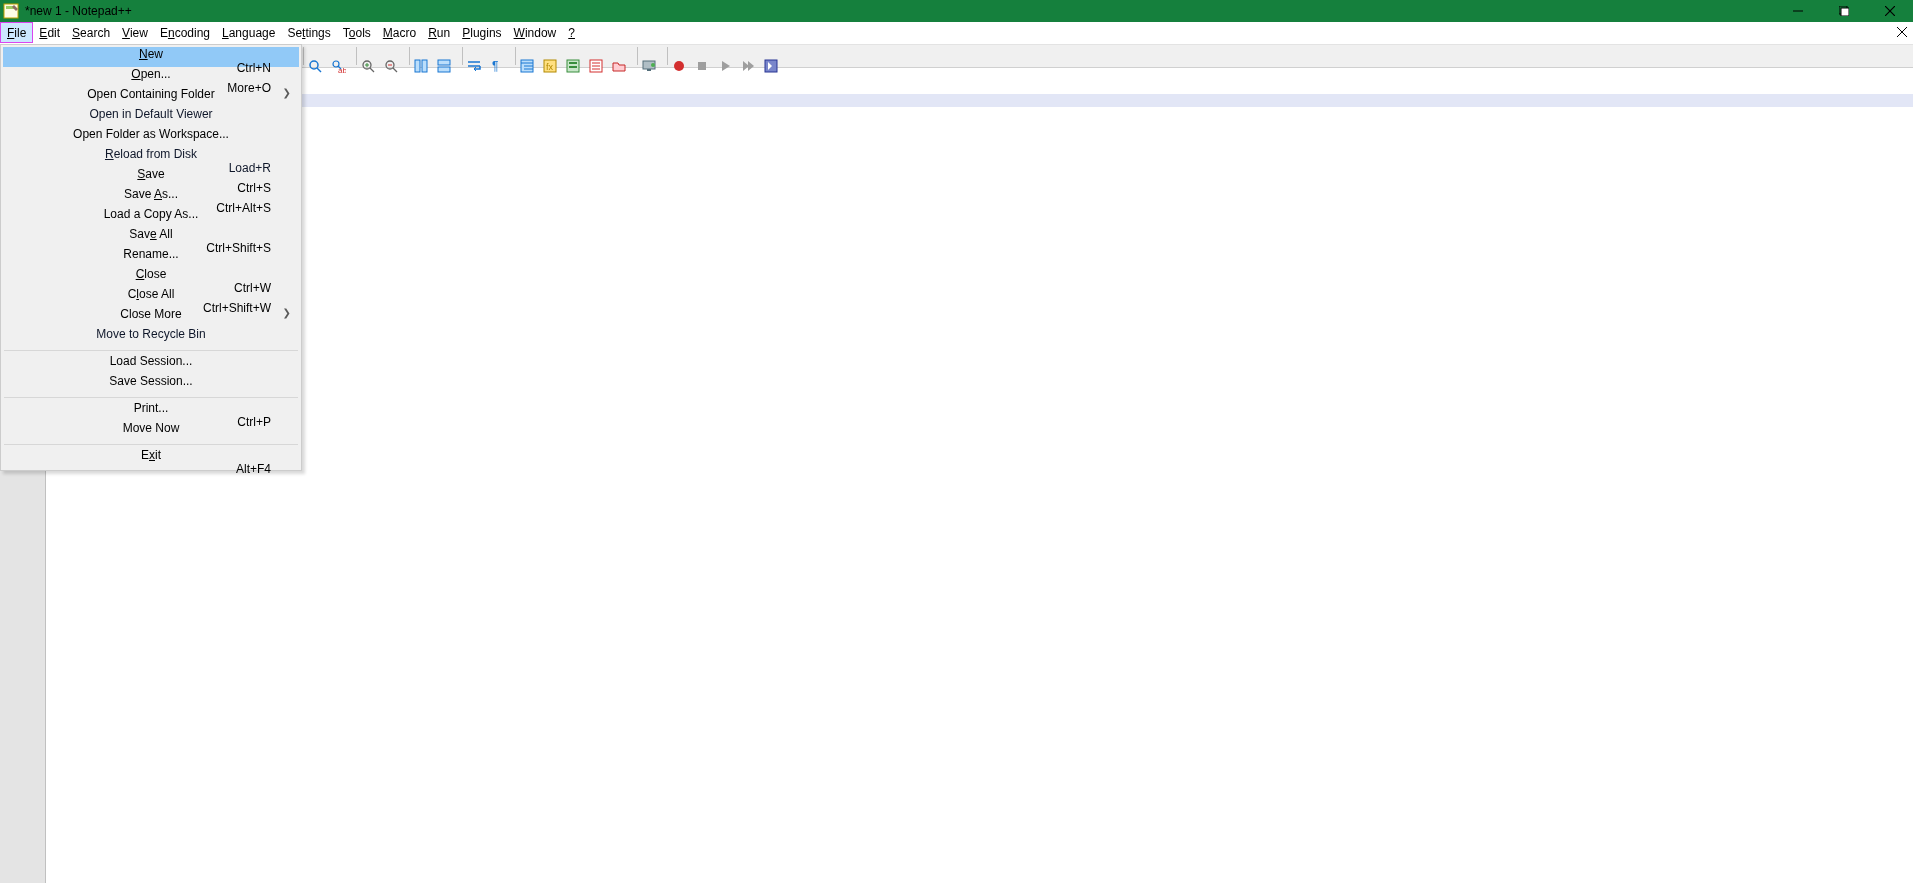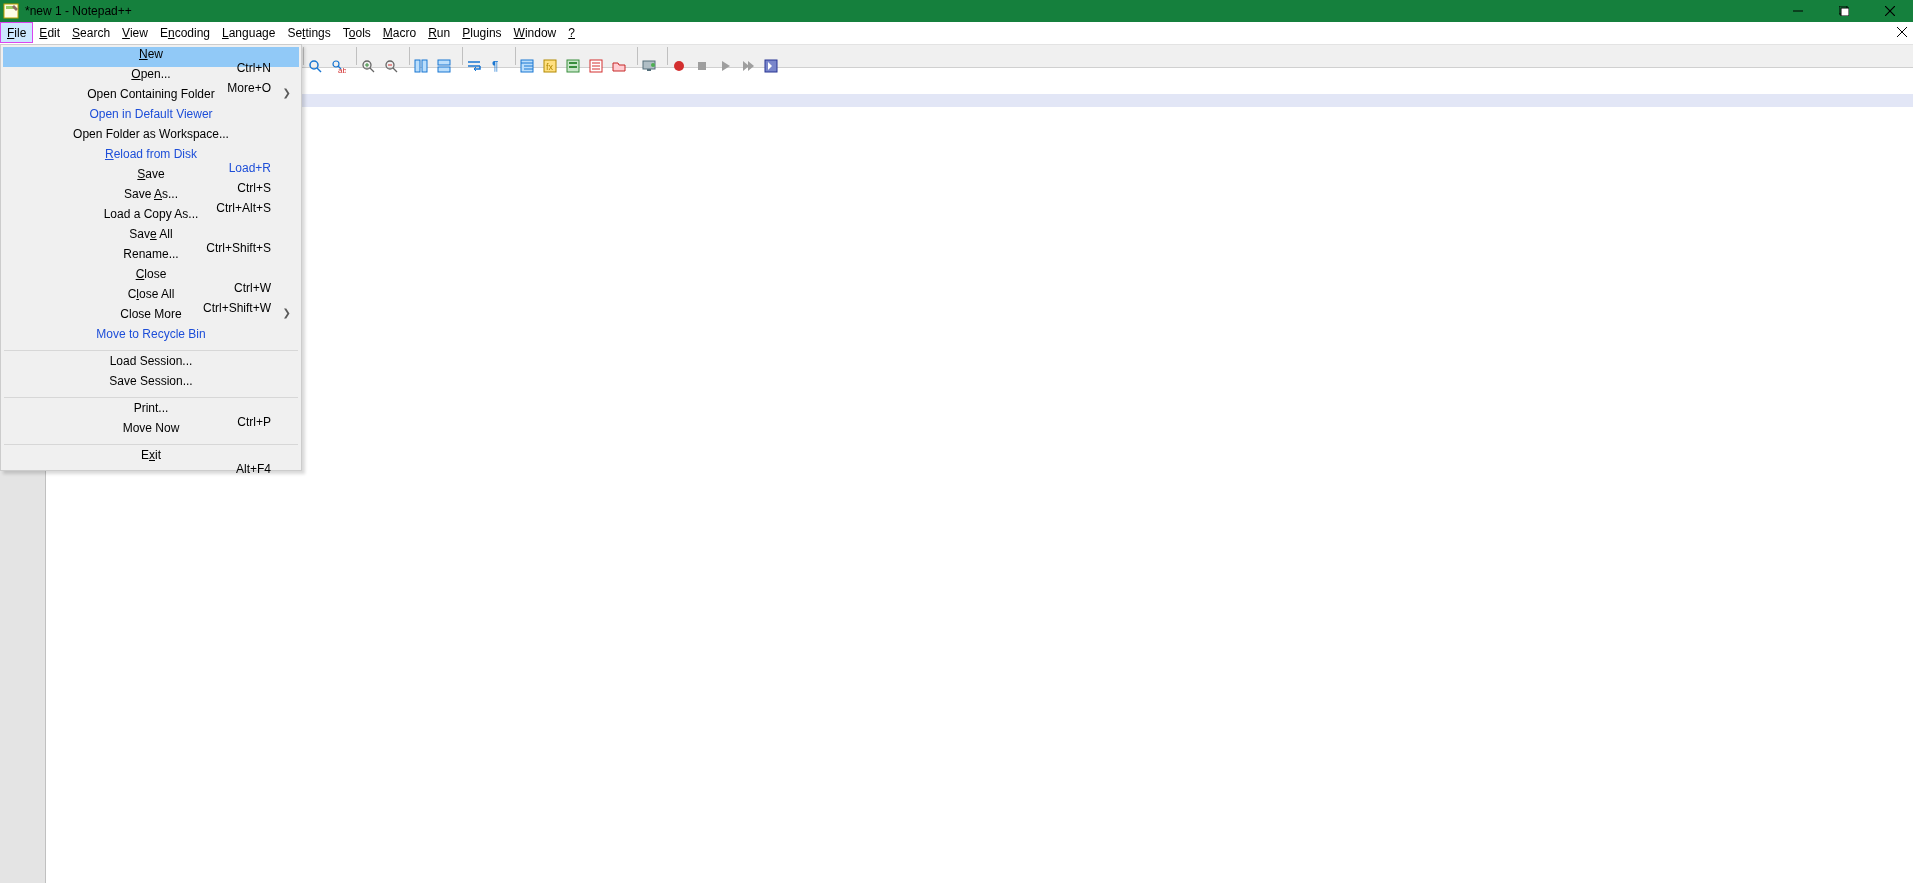--- a/index.html
+++ b/index.html
@@ -136,21 +136,21 @@
   padding: 0 28px 0 28px;
   font-size: 12px;
   color: #000;
   position: relative;
   flex-direction: column;
 }
 .dropdown .dd-item.highlight {
   background: #91c9f7;
 }
 .dropdown .dd-item.disabled {
-  color: #1d4ed8;
+  color: #0f172a;
 }
 .dropdown .dd-item .shortcut {
   margin-left: auto;
   padding-left: 20px;
 }
 .dropdown .dd-item .submenu-arrow {
   position: absolute;
   right: 8px;
   font-size: 10px;
   color: #5a5a5a;

